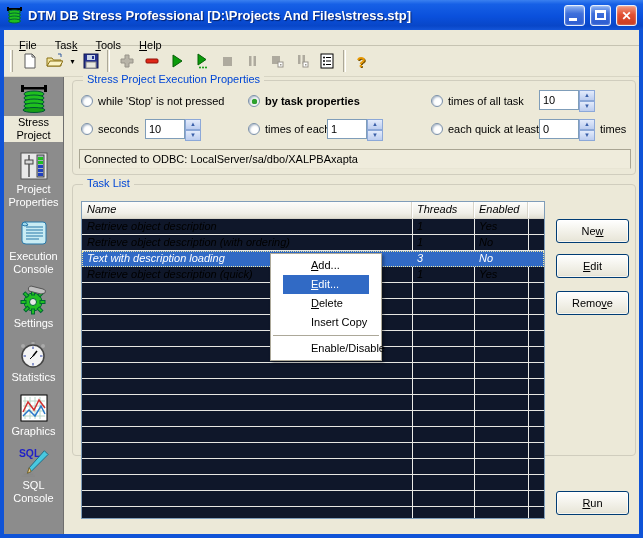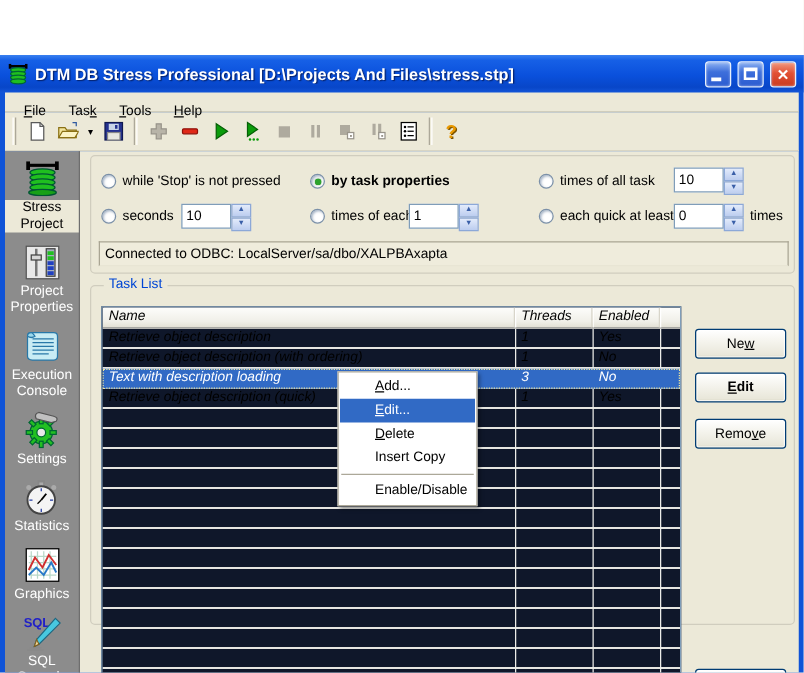--- a/index.html
+++ b/index.html
@@ -5,21 +5,20 @@
   * { box-sizing: border-box; margin: 0; padding: 0; }
   html,body { width:643px; height:538px; overflow:hidden; }
   body { font-family:"Liberation Sans", sans-serif; font-size:11px; color:#000; }
 
   .window { position:relative; width:643px; height:538px; background:#0F53D7; }
 
   
   .titlebar {
     height:30px; display:flex; align-items:center; padding:0 6px; gap:5px;
     background:linear-gradient(180deg,#3A80F0 0%,#1660E6 14%,#0A50DC 55%,#0846C8 86%,#1355D8 100%);
-    margin-top:44px;
   }
   .titlebar .app-icon { width:17px; height:17px; flex:0 0 auto; }
   .titlebar .title {
     flex:1; color:#fff; font-weight:bold; font-size:13px;
     text-shadow:1px 1px 1px rgba(0,0,30,.6);
     white-space:nowrap; overflow:hidden;
   }
   .cap-btn {
     width:21px; height:21px; border-radius:3px; flex:0 0 auto;
     border:1px solid #E8F0FC; position:relative;
@@ -121,21 +120,21 @@
     font-family:"Liberation Sans",sans-serif; font-size:11px; text-align:center; line-height:21px;
     box-shadow:inset 0 0 0 1px rgba(255,255,255,.7);
   }
 
   
   .context-menu {
     position:absolute; left:270px; top:253px; width:112px; z-index:50;
     background:#fff; border:1px solid #ACA899; box-shadow:2px 2px 3px rgba(0,0,0,.35);
     padding:2px 0;
   }
-  .cm-item { height:19px; line-height:19px; padding-left:28px; margin:0 1px; }
+  .cm-item { height:19px; line-height:19px; padding-left:28px; margin:0 12px; }
   .cm-item.hl { background:#316AC5; color:#fff; }
   .cm-sep { border-top:1px solid #ACA899; margin:3px 2px; }
 
   svg { display:block; }
 </style>
 </head>
 <body>
 
 <div class="window">
 
@@ -391,20 +390,21 @@
           </svg>
         </span>
         <span class="sb-label">SQL Console</span>
       </div>
 
     </div>
 
     <div class="main">
 
       <div class="groupbox gb-exec">
+        <span class="gb-title">Stress Project Execution Properties</span>
 
         <div class="radio-row" style="left:8px; top:13px;">
           <span class="radio"></span>
           <span>while 'Stop' is not pressed</span>
         </div>
         <div class="radio-row" style="left:175px; top:13px;font-weight:bold;">
           <span class="radio sel"></span>
           <span>by task properties</span>
         </div>
         <div class="radio-row" style="left:358px; top:13px;">
@@ -487,21 +487,21 @@
             </div>
             <div class="trow">
               <span class="td c-name">Retrieve object description (quick)</span>
               <span class="td c-threads">1</span>
               <span class="td c-enabled">Yes</span>
             </div>
           </div>
         </div>
 
         <button class="xp-btn" style="top:34px;"><span>Ne</span><span class="accel">w</span><span></span></button>
-        <button class="xp-btn" style="top:69px;font-weight:bold;"><span></span><span class="accel">E</span><span>dit</span></button>
+        <button class="xp-btn" style="top:69px;"><span></span><span class="accel">E</span><span>dit</span></button>
         <button class="xp-btn" style="top:106px;"><span>Remo</span><span class="accel">v</span><span>e</span></button>
         <button class="xp-btn" style="top:306px;"><span></span><span class="accel">R</span><span>un</span></button>
       </div>
 
     </div>
   </div>
 
   <div class="context-menu">
     <div class="cm-item"><span class="accel">A</span><span>dd...</span></div>
     <div class="cm-item hl"><span class="accel">E</span><span>dit...</span></div>

